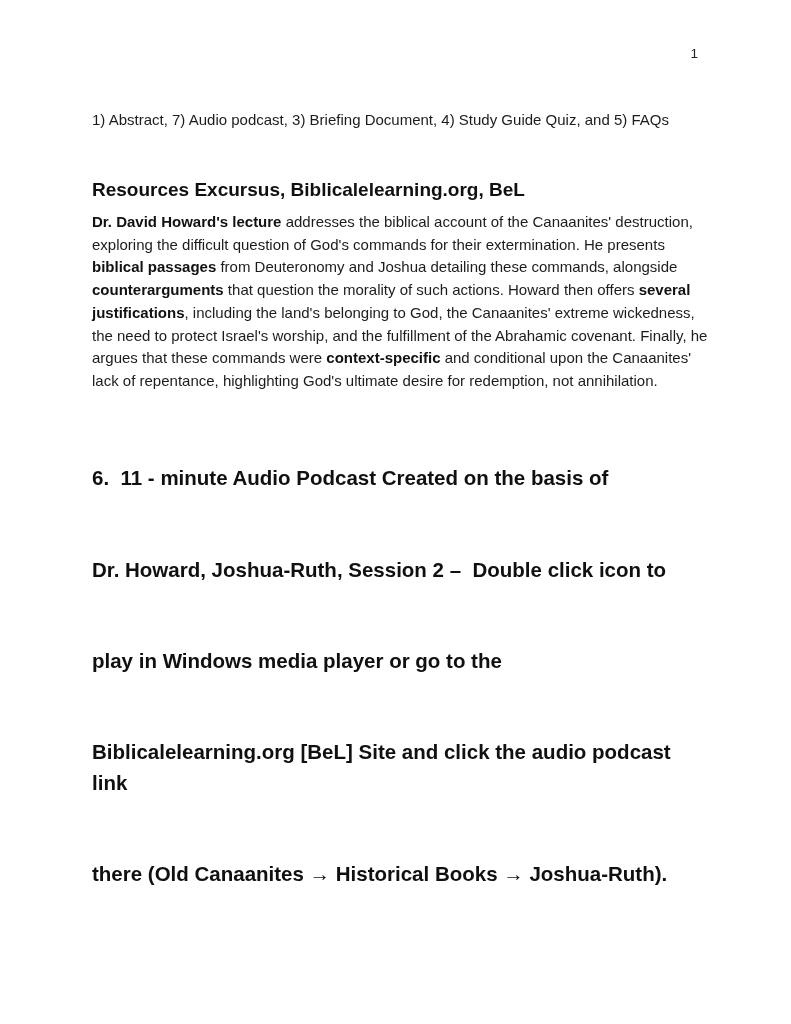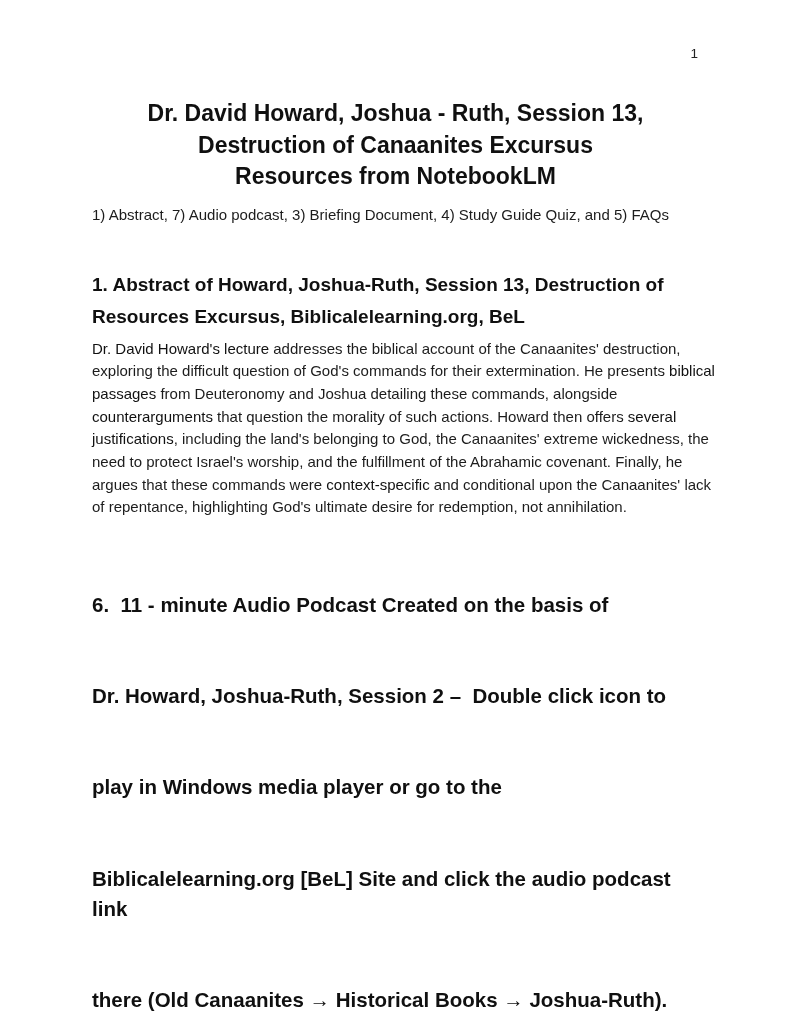--- a/index.html
+++ b/index.html
@@ -18,43 +18,37 @@
   .resource-list{
     margin-top:11px;font-size:15px;line-height:22px;color:#1c1c1c;
   }
   .abstract-heading{
     margin-top:43px;font-weight:bold;font-size:19px;line-height:32px;color:#101010;
   }
   .abstract-text{
     margin-top:5px;width:624px;font-size:15px;line-height:22.7px;color:#1c1c1c;
     text-align:left;
   }
-  .abstract-text .b{font-weight:normal;color:#111;}
+  .abstract-text .b{font-weight:bold;color:#111;}
   .podcast-heading{
     margin-top:10px;font-weight:bold;font-size:20.5px;line-height:30.4px;color:#101010;
     white-space:pre-wrap;
   }
 </style>
 </head>
 <body>
 
 <div class="page-number">1</div>
 
 <div class="content">
 
-  <div class="doc-title">
-    <div>Dr. David Howard, Joshua - Ruth, Session 13,</div>
-    <div>Destruction of Canaanites Excursus</div>
-    <div>Resources from NotebookLM</div>
-  </div>
 
   <div class="resource-list">1) Abstract, 7) Audio podcast, 3) Briefing Document, 4) Study Guide Quiz, and 5) FAQs</div>
 
   <div class="abstract-heading">
-    <div>1. Abstract of Howard, Joshua-Ruth, Session 13, Destruction of</div>
     <div>Resources Excursus, Biblicalelearning.org, BeL</div>
   </div>
 
   <div class="abstract-text">
     <span class="b">Dr. David Howard's lecture</span><span> addresses the biblical account of the Canaanites' destruction, exploring the difficult question of God's commands for their extermination. He presents </span><span class="b">biblical passages</span><span> from Deuteronomy and Joshua detailing these commands, alongside </span><span class="b">counterarguments</span><span> that question the morality of such actions. Howard then offers </span><span class="b">several justifications</span><span>, including the land's belonging to God, the Canaanites' extreme wickedness, the need to protect Israel's worship, and the fulfillment of the Abrahamic covenant. Finally, he argues that these commands were </span><span class="b">context-specific</span><span> and conditional upon the Canaanites' lack of repentance, highlighting God's ultimate desire for redemption, not annihilation.</span>
   </div>
 
   <div class="podcast-heading">
     <div>6.  11 - minute Audio Podcast Created on the basis of</div>
     <div>Dr. Howard, Joshua-Ruth, Session 2 –  Double click icon to</div>

